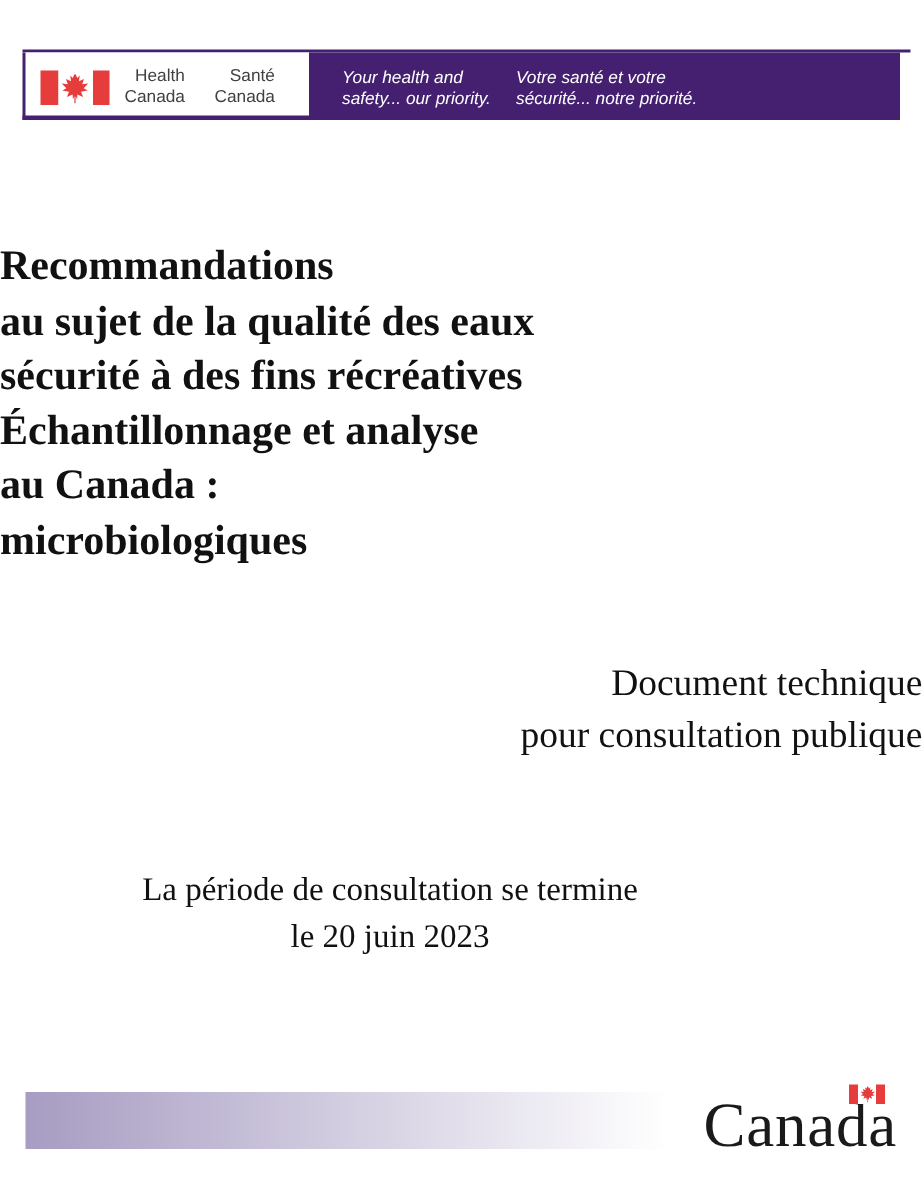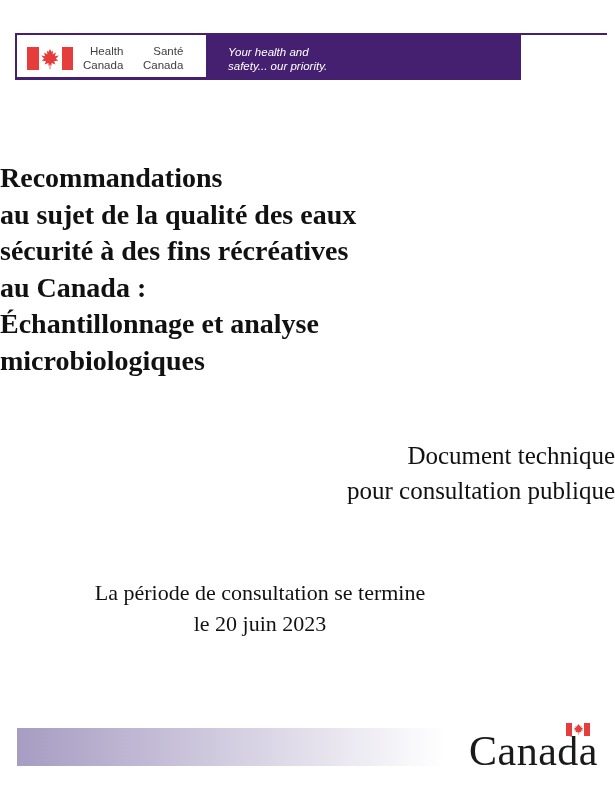--- a/index.html
+++ b/index.html
@@ -36,21 +36,21 @@
   .dept-text{
     position:absolute;top:10px;
     font-family:"Liberation Sans", sans-serif;
     font-size:11.5px;line-height:13.5px;color:#414042;
     white-space:nowrap;
     text-align:right;
   }
   .dept-en{left:66px;}
   .dept-fr{left:126px;}
   .header-bar{
-    position:absolute;left:206px;top:35px;width:315px;height:45px;
+    position:absolute;left:206px;top:35px;width:394px;height:45px;
     background:var(--purple);
   }
   .tagline{
     position:absolute;top:10px;
     font-family:"Liberation Sans", sans-serif;
     font-style:italic;font-size:11.5px;line-height:14px;color:#ffffff;
     white-space:nowrap;
   }
   .tagline-en{left:22px;}
   .tagline-fr{left:138px;}
@@ -108,28 +108,32 @@
     <div>Santé</div>
     <div>Canada</div>
   </div>
 </div>
 
 <div class="header-bar">
   <div class="tagline tagline-en">
     <div>Your health and</div>
     <div>safety... our priority.</div>
   </div>
+  <div class="tagline tagline-fr">
+    <div>Votre santé et votre</div>
+    <div>sécurité... notre priorité.</div>
+  </div>
 </div>
 
 <div class="title-block">
   <div>Recommandations</div>
   <div>au sujet de la qualité des eaux</div>
   <div>sécurité à des fins récréatives</div>
+  <div>Échantillonnage et analyse</div>
   <div>au Canada :</div>
-  <div>Échantillonnage et analyse</div>
   <div>microbiologiques</div>
 </div>
 
 <div class="subtitle-block">
   <div>Document technique</div>
   <div>pour consultation publique</div>
 </div>
 
 <div class="consult-block">
   <div>La période de consultation se termine</div>

